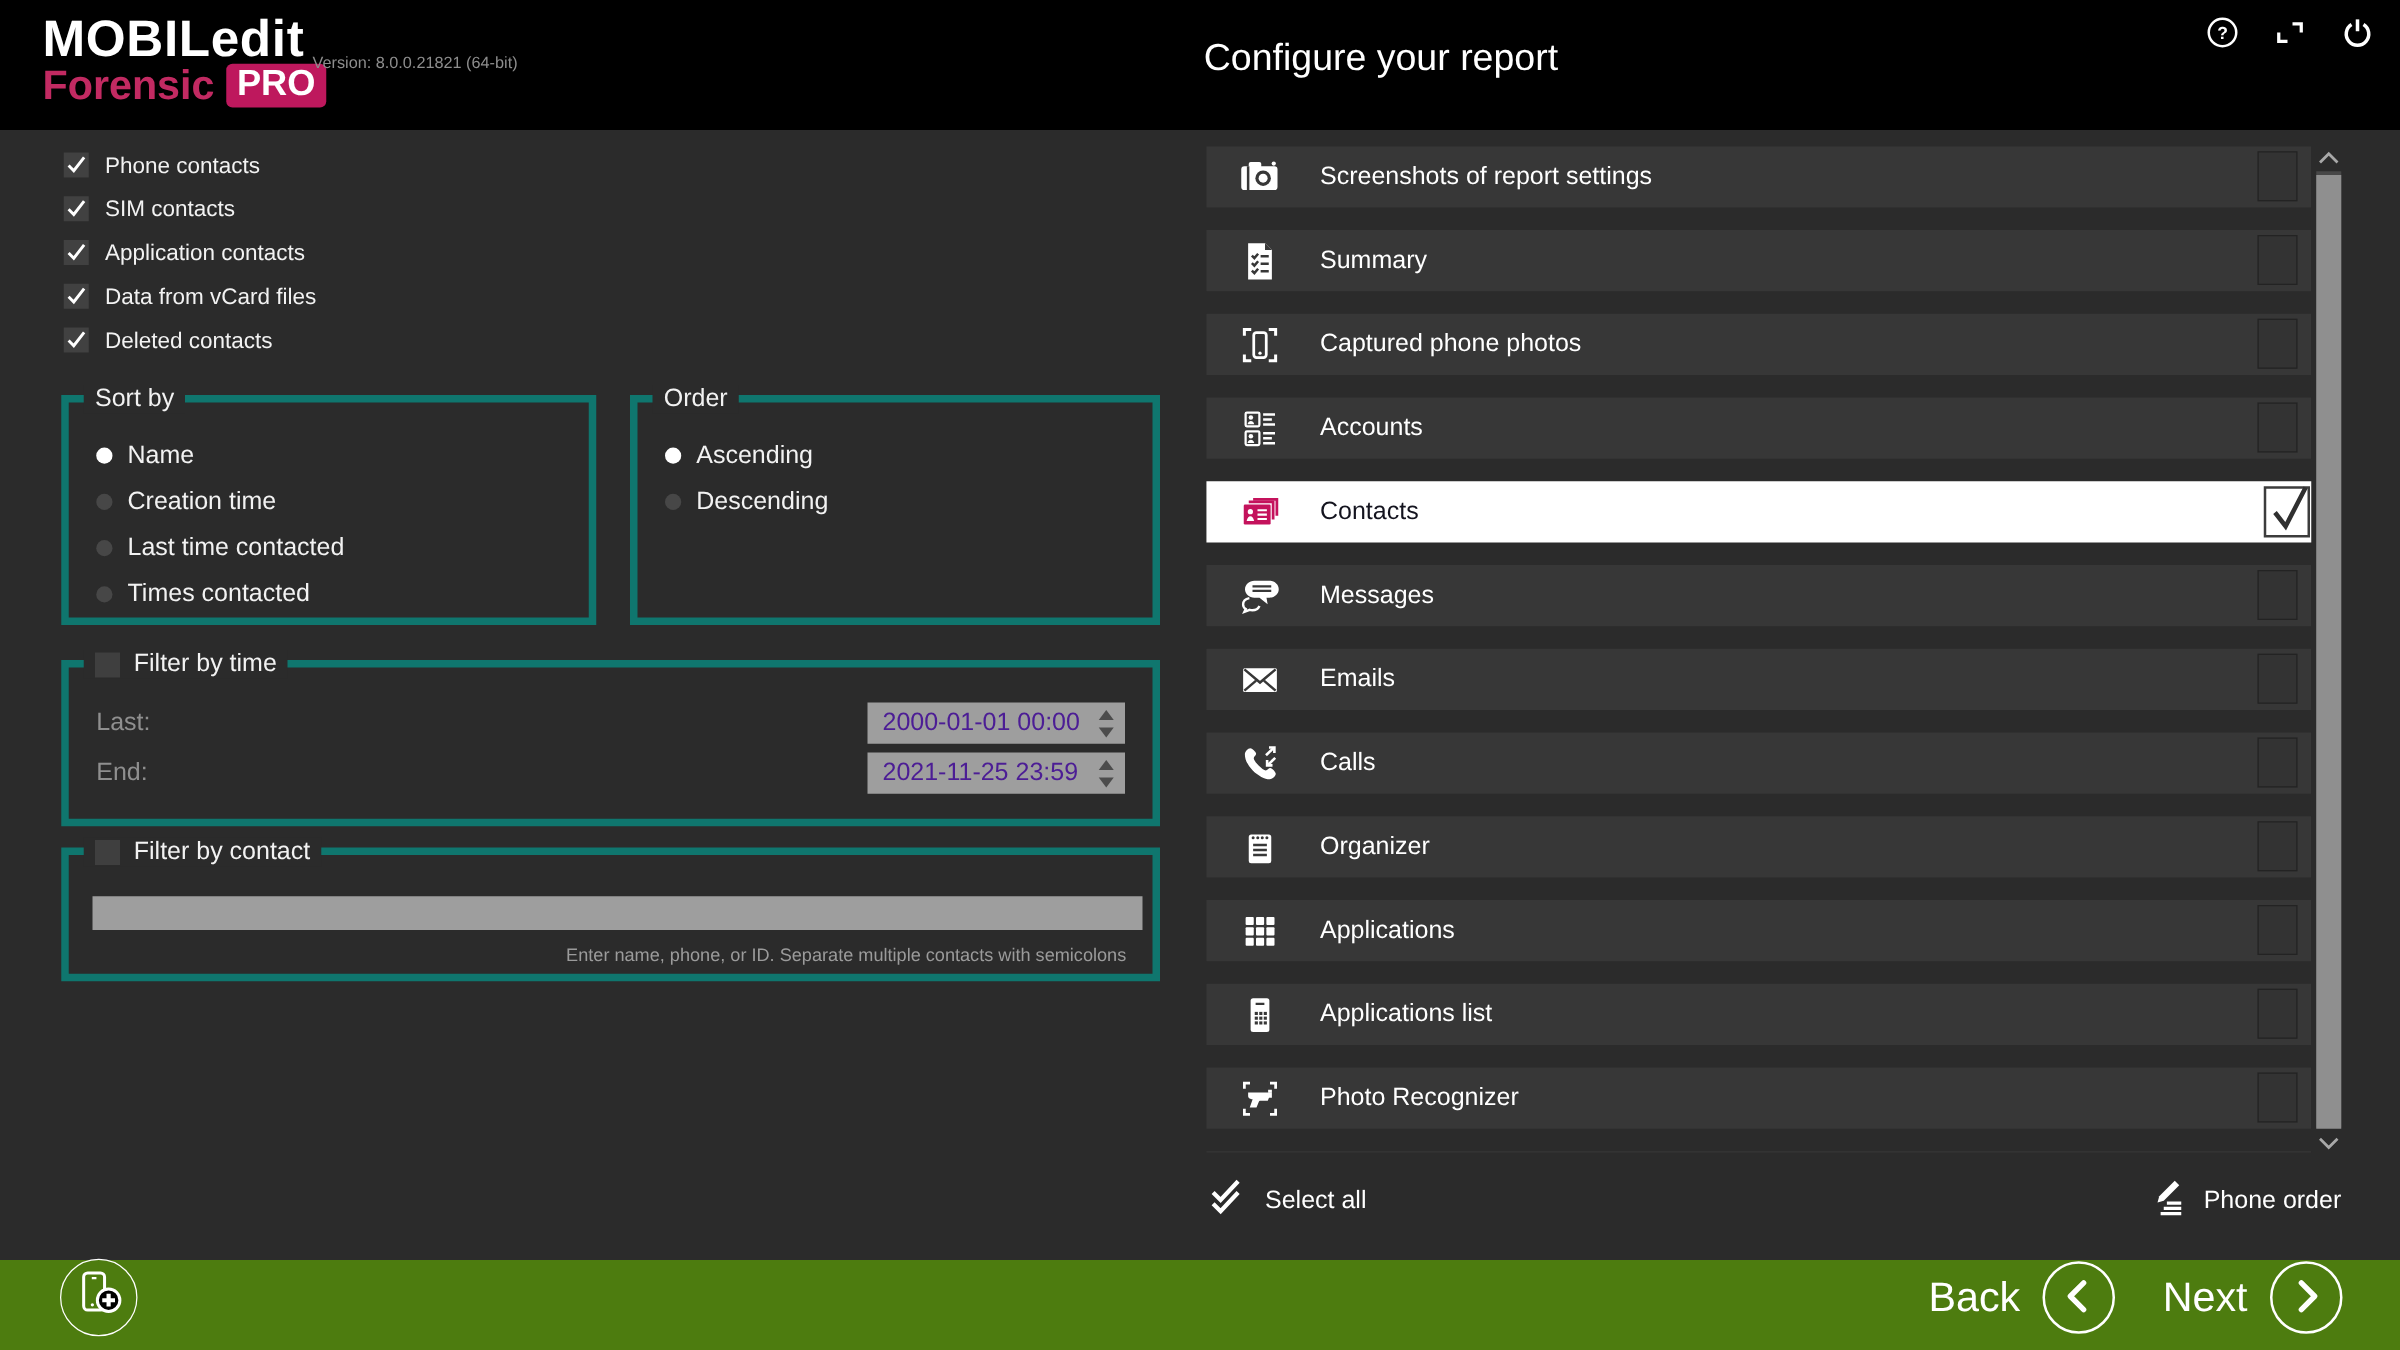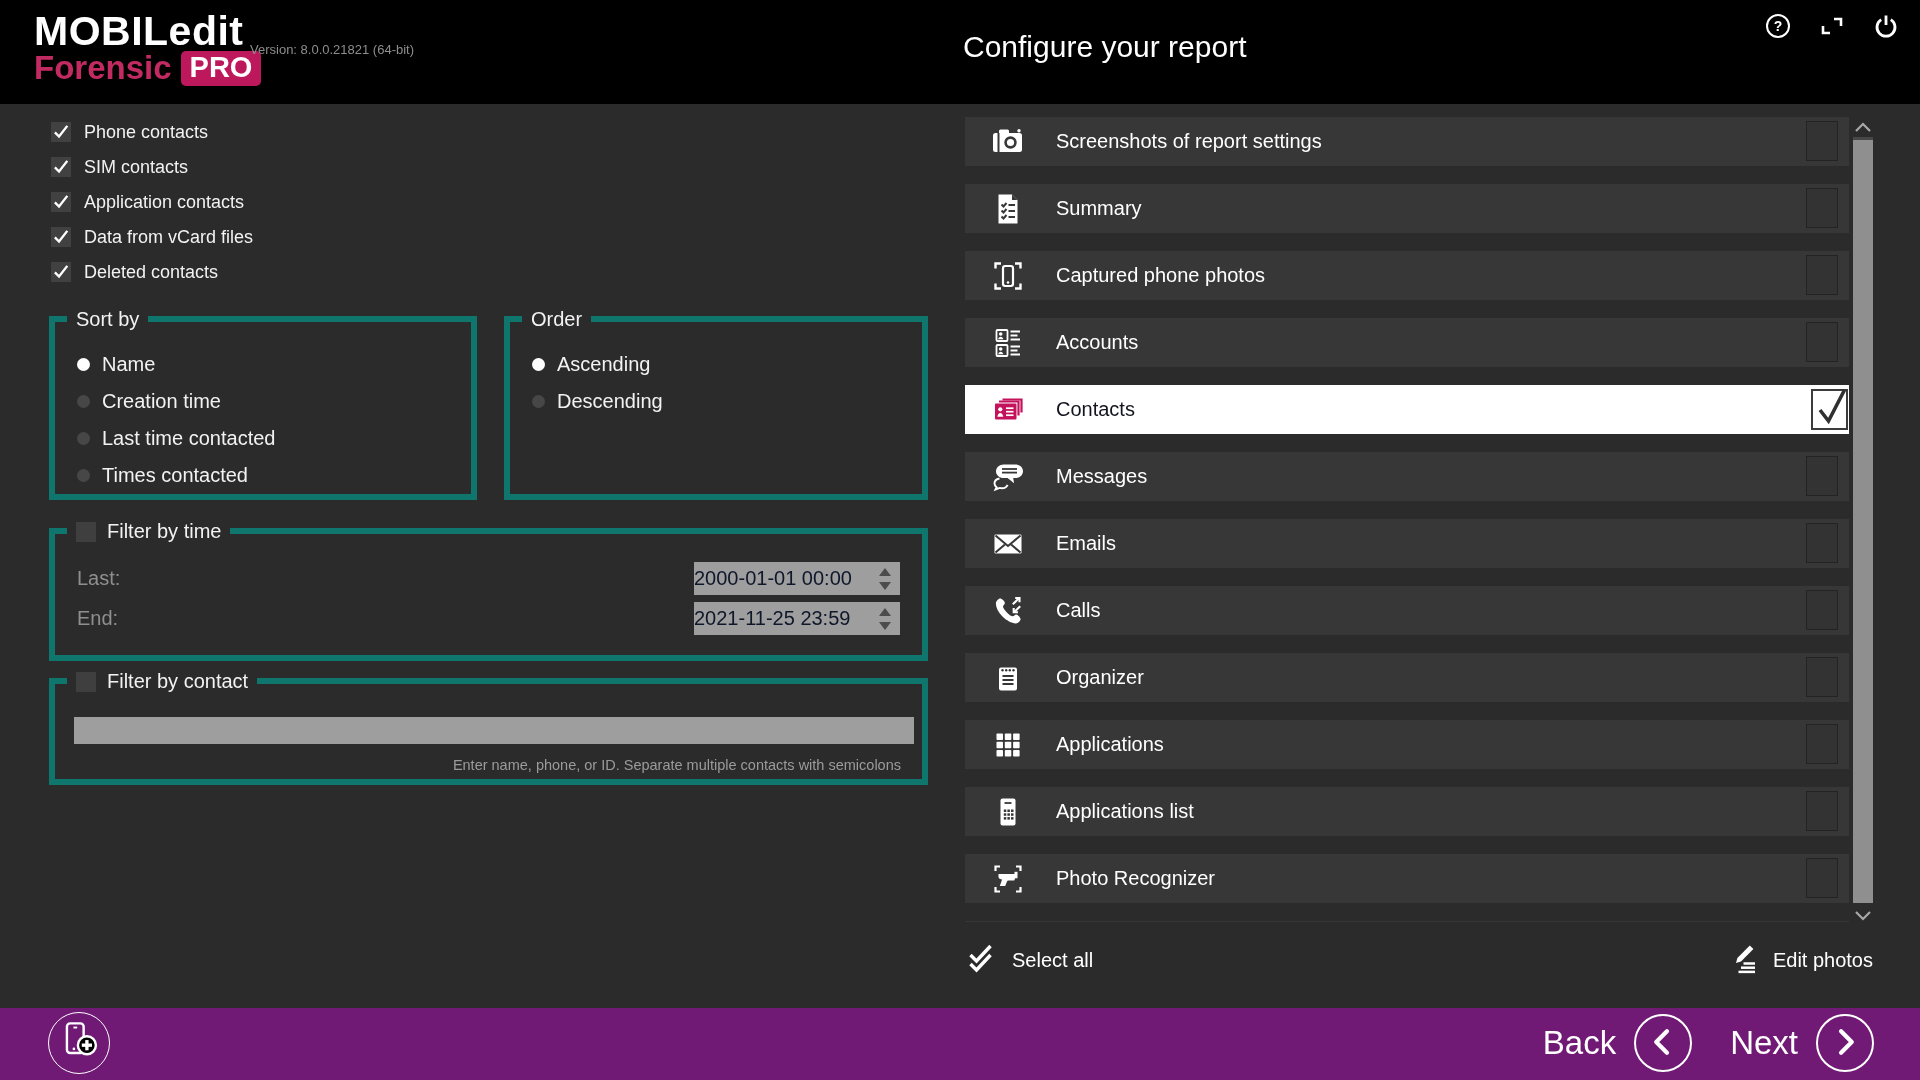--- a/index.html
+++ b/index.html
@@ -41,21 +41,21 @@
   .radio-item { display:flex; align-items:center; gap:12px; height:24px; margin-bottom:13px; cursor:default; }
   .radio-dot { width:13px; height:13px; border-radius:50%; background:#474747; flex:none; }
   .radio-item.selected .radio-dot { background:#fff; }
   .radio-label { font-size:20px; color:#f2f2f2; }
 
   .time-row { display:flex; justify-content:space-between; align-items:center; margin:0 22px 0 22px; }
   .time-row:nth-child(1) { margin-top:28px; }
   .time-row:nth-child(2) { margin-top:7px; }
   .time-label { font-size:20px; color:#8f8f8f; }
   .dtinput { width:206px; height:33px; background:#9e9e9e; display:flex; align-items:center; }
-  .dtvalue { flex:1; font-size:20px; color:#0f172a; }
+  .dtvalue { flex:1; padding-left:12px; font-size:20px; color:#4c1d95; }
   .spinner { width:30px; height:100%; display:flex; flex-direction:column; align-items:center; justify-content:center; gap:6px; }
   .tri-up { width:0; height:0; border-left:6px solid transparent; border-right:6px solid transparent; border-bottom:8px solid #4c4c4c; }
   .tri-down { width:0; height:0; border-left:6px solid transparent; border-right:6px solid transparent; border-top:8px solid #4c4c4c; }
 
   .contact-input { display:block; margin:33px 20px 0 19px; width:840px; height:27px; background:#9e9e9e; border:none; outline:none; font-size:18px; color:#333; padding:0 8px; }
   .hint { margin:13px 21px 0 0; text-align:right; font-size:14.5px; color:#9b9b9b; }
 
   
   #report-list { position:absolute; left:965px; top:13px; width:884px; height:805px; overflow:hidden; display:flex; flex-direction:column; gap:18px; }
   .row { position:relative; min-height:49px; height:49px; background:#373737; display:flex; align-items:center; padding-left:23px; cursor:pointer; }
@@ -74,21 +74,21 @@
   .sb-thumb { position:absolute; left:0; top:23px; width:100%; height:763px; background:#8f8f8f; cursor:pointer; }
   .sb-up, .sb-down { position:absolute; left:0; width:20px; height:14px; cursor:pointer; }
   .sb-up { top:2px; } .sb-down { bottom:0; }
   .sb-up svg, .sb-down svg { width:20px; height:12px; }
 
   .list-actions { position:absolute; left:965px; top:830px; width:908px; height:52px; display:flex; justify-content:space-between; align-items:center; }
   .action { display:flex; align-items:center; gap:15px; color:#fff; font-size:20px; cursor:pointer; }
   .action svg { width:32px; height:32px; }
 
   
-  .footer { position:absolute; left:0; top:1008px; width:100%; height:72px; background:#701a75; display:flex; align-items:flex-end; }
+  .footer { position:absolute; left:0; top:1008px; width:100%; height:72px; background:#4d7c0f; display:flex; align-items:center; }
   .footer-inner { display:flex; align-items:center; width:100%; transform:translateY(-6px); }
   .add-phone { margin-left:48px; width:62px; height:62px; border:1.6px solid #fff; border-radius:50%; display:flex; align-items:center; justify-content:center; cursor:pointer; }
   .add-phone svg { width:52px; height:52px; }
   .nav { margin-left:auto; margin-right:46px; display:flex; align-items:center; }
   .nav-label { font-size:33px; color:#fff; }
   .nav-btn { width:58px; height:58px; border:2px solid #fff; border-radius:50%; background:transparent; display:flex; align-items:center; justify-content:center; margin-left:18px; cursor:pointer; }
   .nav-btn svg { width:36px; height:36px; }
   .nav-label.next { margin-left:38px; }
 </style>
 </head>
@@ -532,21 +532,21 @@
         <span>
           <svg viewBox="0 0 32 32">
               <path d="M23.8 3.5l3.6 3.6L15 19.5l-5 1.4 1.4-5z" fill="#fff"></path>
               <g stroke="#fff" stroke-width="2.5">
                 <path d="M17.5 21.5H29"></path>
                 <path d="M15 25.7h14"></path>
                 <path d="M12.5 29.9H29"></path>
               </g>
             </svg>
         </span>
-        <span>Edit photos</span>
+        <span>Phone order</span>
       </div>
     </div>
   </div>
 
   <div class="footer">
     <div class="footer-inner">
       <div class="add-phone">
         <span>
           <svg viewBox="0 0 56 56">
               <rect x="15" y="9" width="18" height="32" rx="3.5" fill="none" stroke="#fff" stroke-width="2.6"></rect>

